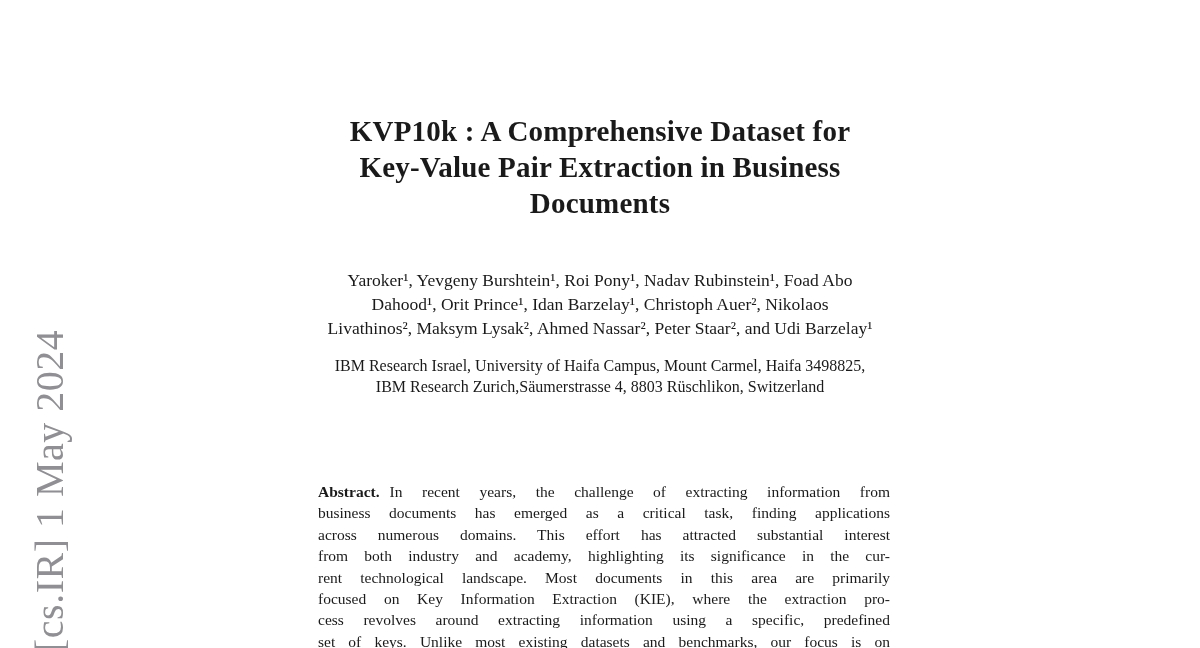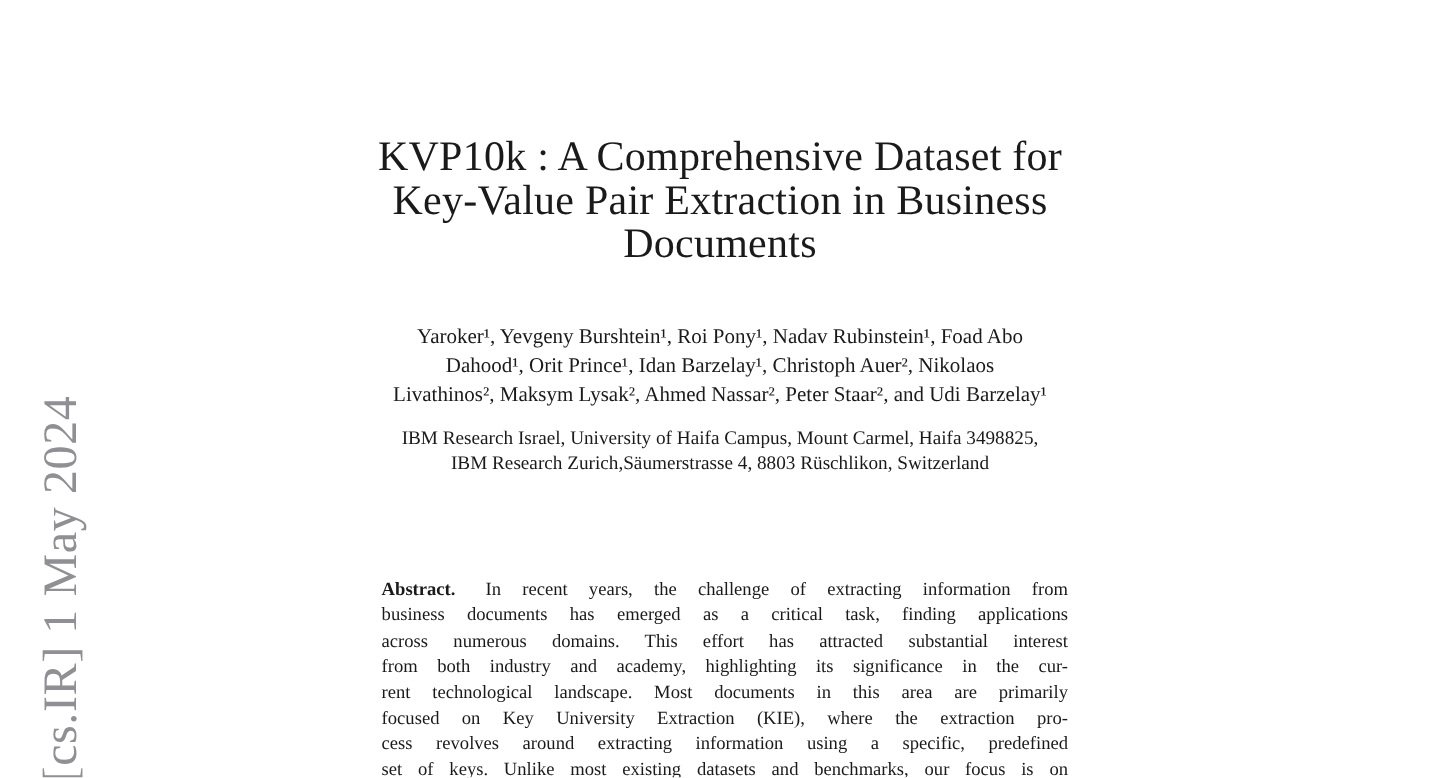--- a/index.html
+++ b/index.html
@@ -28,23 +28,23 @@
     color: #909094;
   }
 
   
   .title {
     position: absolute;
     left: 0;
     top: 113px;
     width: 100%;
     text-align: center;
-    font-size: 35px;
+    font-size: 29px;
     line-height: 36px;
-    font-weight: normal;
+    font-weight: bold;
     letter-spacing: 0.2px;
   }
 
   
   .authors {
     position: absolute;
     left: 230px;
     top: 268px;
     width: 740px;
     text-align: center;
@@ -72,21 +72,21 @@
     font-size: 15.5px;
     line-height: 21.4px;
   }
   .abs-line {
     text-align: justify;
     text-align-last: justify;
     white-space: normal;
   }
   .abs-label {
     font-weight: bold;
-    margin-right: 25px;
+    margin-right: 10px;
   }
 </style>
 </head>
 <body>
 
 <div class="page" style="color: rgb(26, 26, 26); background: rgb(255, 255, 255);">
 
   <div class="arxiv-stamp" style="color: rgb(144, 144, 148);">[cs.IR] 1 May 2024</div>
 
   <div class="title">
@@ -107,18 +107,18 @@
   </div>
 
   <div class="abstract">
     <div class="abs-line">
       <span class="abs-label">Abstract.</span><span>In recent years, the challenge of extracting information from</span>
     </div>
     <div class="abs-line">business documents has emerged as a critical task, finding applications</div>
     <div class="abs-line">across numerous domains. This effort has attracted substantial interest</div>
     <div class="abs-line">from both industry and academy, highlighting its significance in the cur-</div>
     <div class="abs-line">rent technological landscape. Most documents in this area are primarily</div>
-    <div class="abs-line">focused on Key University Extraction (KIE), where the extraction pro-</div>
+    <div class="abs-line">focused on Key Information Extraction (KIE), where the extraction pro-</div>
     <div class="abs-line">cess revolves around extracting information using a specific, predefined</div>
     <div class="abs-line">set of keys. Unlike most existing datasets and benchmarks, our focus is on</div>
   </div>
 
 </div>
 
 </body></html>

